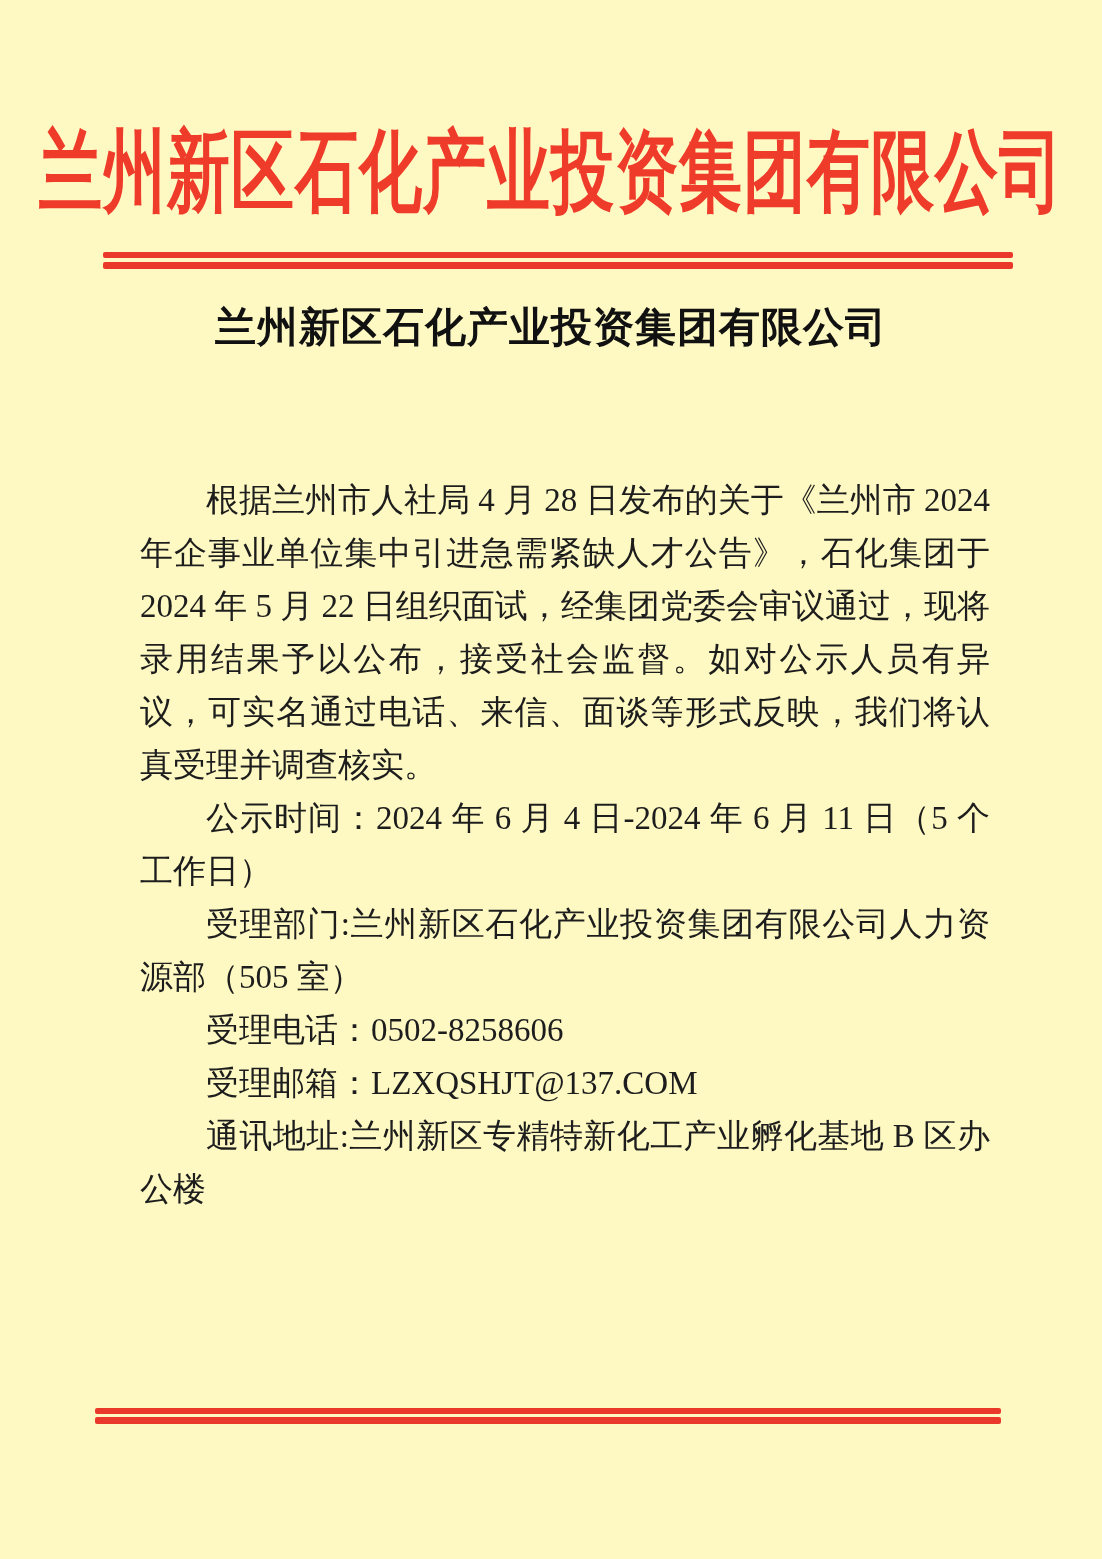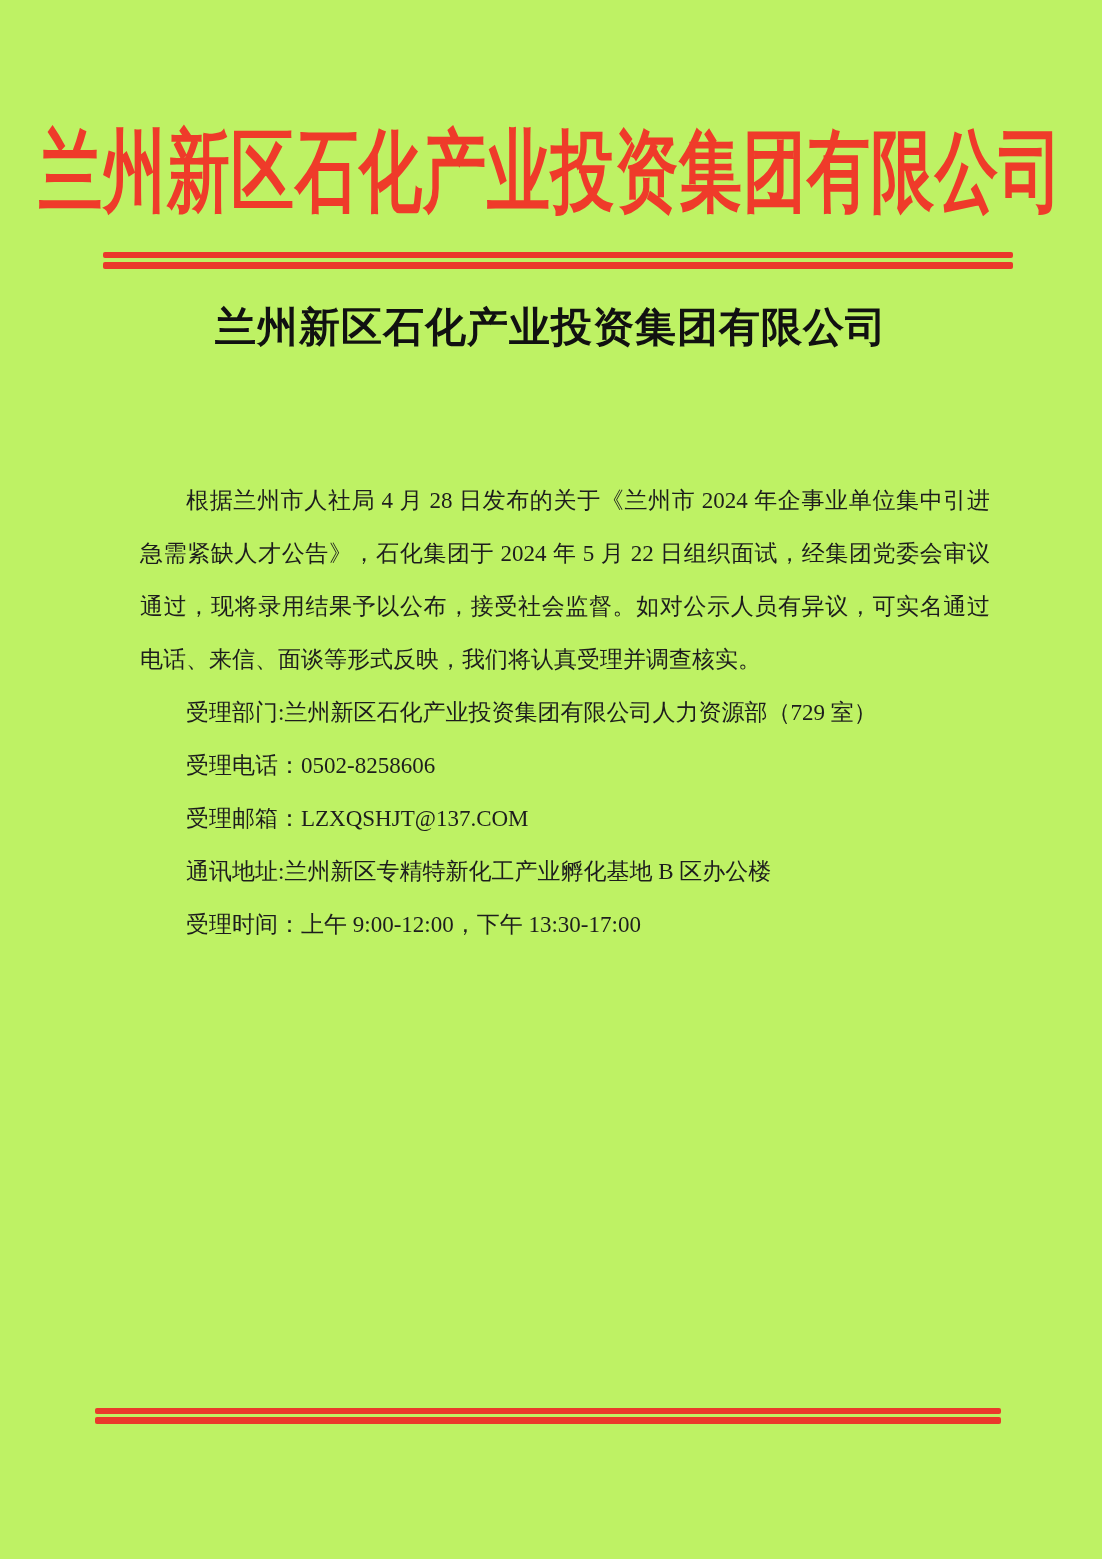--- a/index.html
+++ b/index.html
@@ -3,21 +3,21 @@
 <meta charset="utf-8">
 <style>
   * { margin: 0; padding: 0; box-sizing: border-box; }
   html, body { background: #ffffff; }
   body { font-family: "Liberation Serif", "DejaVu Serif", serif; }
 
   .page {
     position: relative;
     width: 1102px;
     height: 1559px;
-    background: #bef264;
+    background: #fef9c3;
     overflow: hidden;
     margin: 0 auto;
   }
 
   
   .letterhead {
     position: absolute;
     top: 128px;
     left: 0;
     width: 100%;
@@ -57,21 +57,21 @@
     letter-spacing: 1px;
   }
 
   
   .body-text {
     position: absolute;
     top: 474px;
     left: 140px;
     width: 850px;
     color: #1d1d1d;
-    font-size: 23px;
+    font-size: 33px;
     line-height: 53px;
     text-align: justify;
   }
   .body-text p {
     text-indent: 2em;
     margin: 0;
     word-break: break-word;
   }
 </style>
 </head>
@@ -83,23 +83,23 @@
 
   <div class="rule rule-top-1"></div>
   <div class="rule rule-top-2"></div>
 
   <div class="doc-title">
     <div>兰州新区石化产业投资集团有限公司</div>
   </div>
 
   <div class="body-text">
     <p>根据兰州市人社局 4 月 28 日发布的关于《兰州市 2024 年企事业单位集中引进急需紧缺人才公告》，石化集团于 2024 年 5 月 22 日组织面试，经集团党委会审议通过，现将录用结果予以公布，接受社会监督。如对公示人员有异议，可实名通过电话、来信、面谈等形式反映，我们将认真受理并调查核实。</p>
-    <p>受理部门:兰州新区石化产业投资集团有限公司人力资源部（729 室）</p>
+    <p>公示时间：2024 年 6 月 4 日-2024 年 6 月 11 日（5 个工作日）</p>
+    <p>受理部门:兰州新区石化产业投资集团有限公司人力资源部（505 室）</p>
     <p>受理电话：0502-8258606</p>
     <p>受理邮箱：LZXQSHJT@137.COM</p>
     <p>通讯地址:兰州新区专精特新化工产业孵化基地 B 区办公楼</p>
-    <p>受理时间：上午 9:00-12:00，下午 13:30-17:00</p>
   </div>
 
   <div class="rule rule-bottom-1"></div>
   <div class="rule rule-bottom-2"></div>
 
 </div>
 
 </body></html>

